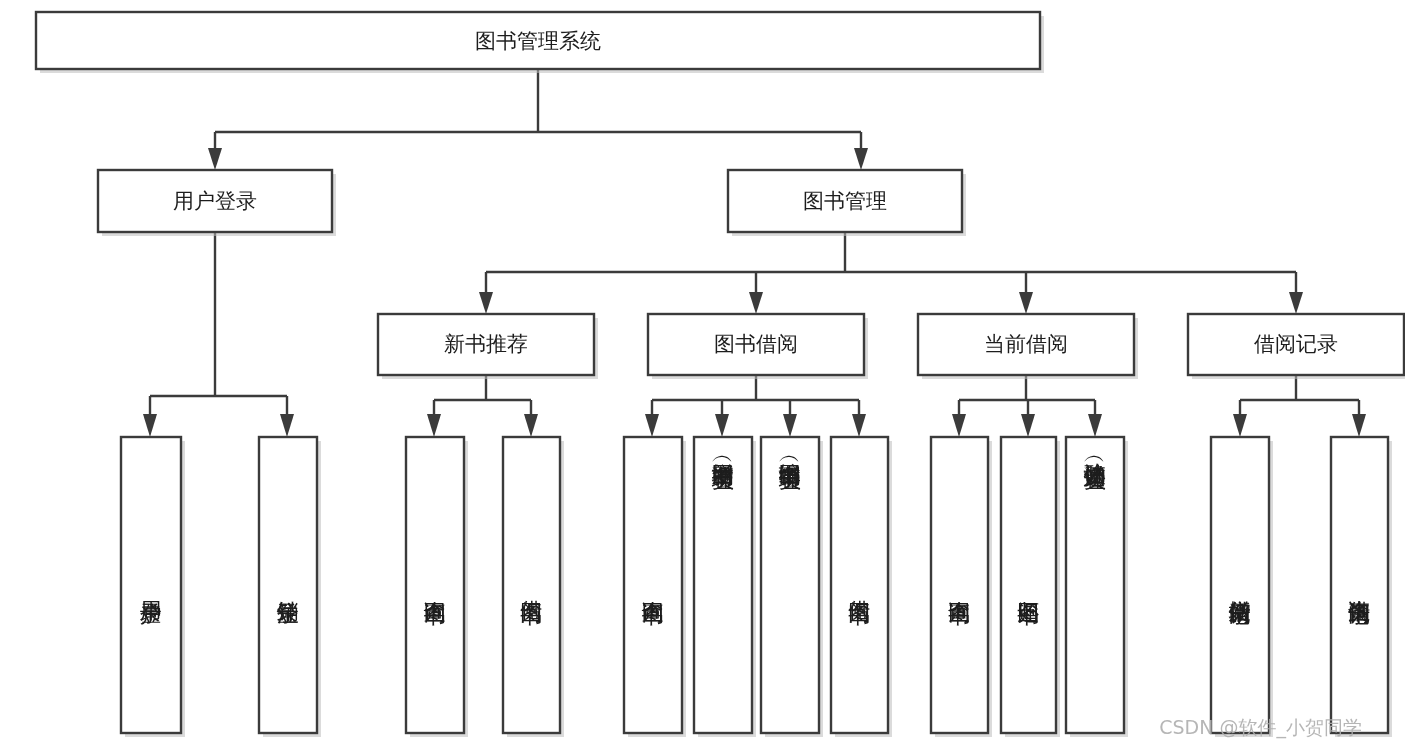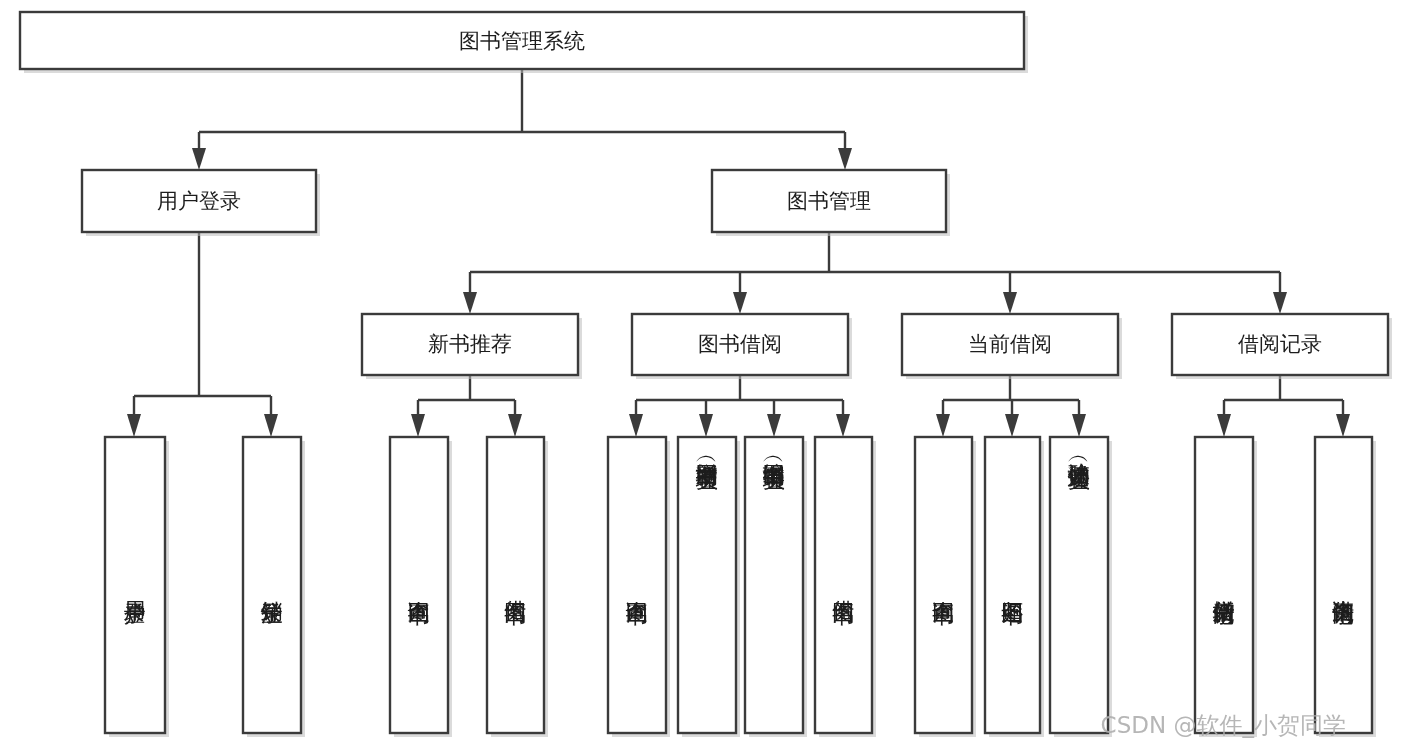--- a/index.html
+++ b/index.html
@@ -9,21 +9,21 @@
   }
   body {
     width: 1405px;
     height: 747px;
     position: relative;
     overflow: hidden;
     font-family: "DejaVu Sans", "Liberation Sans", sans-serif;
   }
   #diagram-root {
     position: absolute;
-    left: 0;
+    left: 16px;
     top: 0;
     width: 1354px;
     height: 747px;
   }
   svg.diagram {
     display: block;
     width: 1405px;
     height: 747px;
     background: #ffffff;
   }
@@ -67,21 +67,21 @@
     line-height: 1.06;
     color: #1d1d1d;
     letter-spacing: 1px;
     white-space: nowrap;
   }
   .watermark {
     position: absolute;
     right: 8px;
     bottom: 6px;
     font-family: "DejaVu Sans", "Liberation Sans", sans-serif;
-    font-size: 23px;
+    font-size: 19px;
     color: #b0b0b0;
     opacity: 0.92;
     white-space: nowrap;
     pointer-events: none;
   }
 </style>
 </head>
 <body>
 
 <div id="diagram-root">

